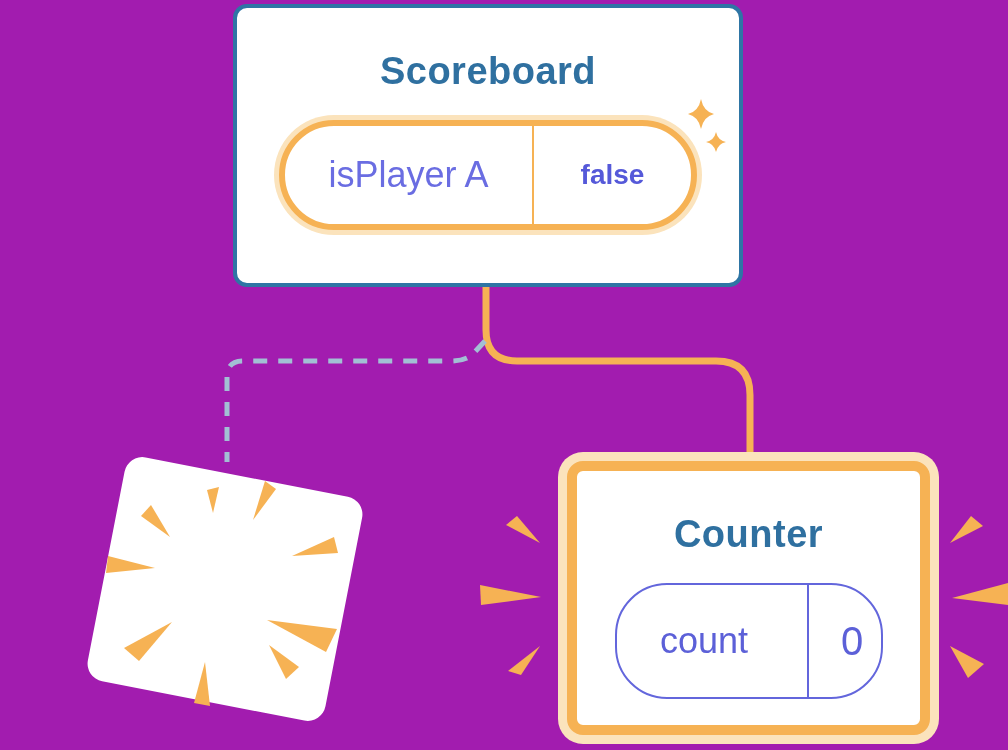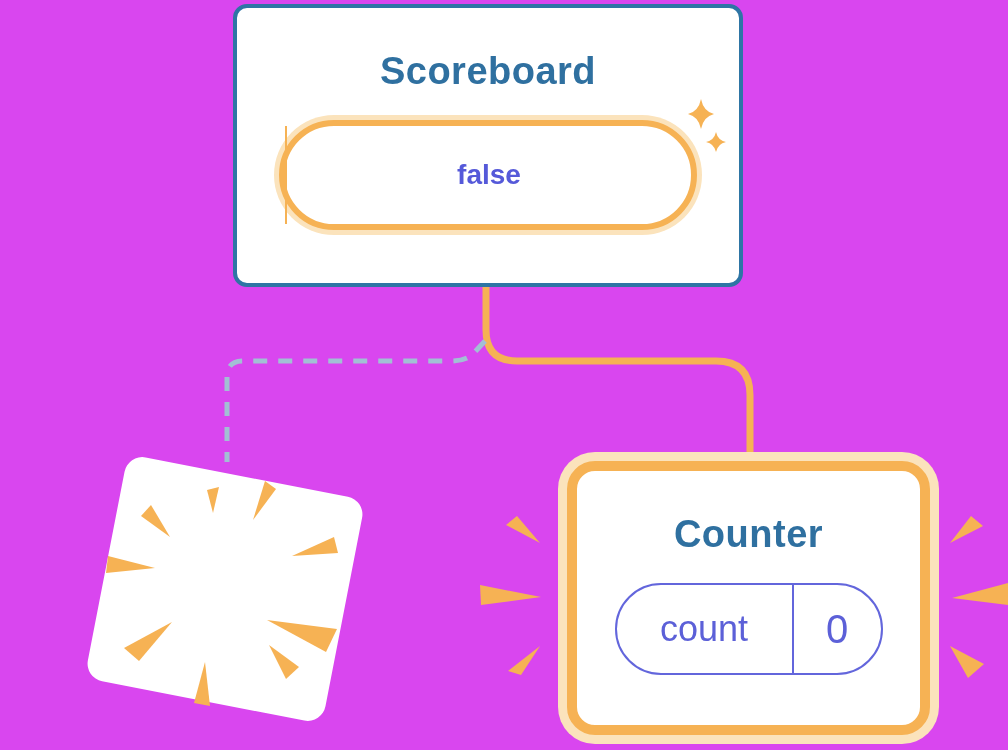--- a/index.html
+++ b/index.html
@@ -1,20 +1,20 @@
 <!DOCTYPE html>
 <html><head>
 <meta charset="utf-8">
 <style>
   html, body { margin: 0; padding: 0; background: #496A72; }
   .canvas {
     position: relative;
     width: 1008px;
     height: 750px;
-    background: #d946ef;
+    background: #a21caf;
     overflow: hidden;
     font-family: "Liberation Sans", sans-serif;
   }
   svg.layer { position: absolute; left: 0; top: 0; width: 1008px; height: 750px; }
   .layer.base { z-index: 1; }
   .layer.overlay { z-index: 3; pointer-events: none; }
 
   .card {
     position: absolute;
     background: #FFFFFF;
@@ -37,43 +37,44 @@
     width: 510px; height: 283px;
     border: 4px solid #2E75A5;
     border-radius: 14px;
   }
   .scoreboard .card-title { margin-top: 44px; }
 
   .counter {
     left: 567px; top: 461px;
     width: 363px; height: 274px;
     border: 10px solid #F6B254;
-    border-radius: 28px;
+    border-radius: 16px;
     box-shadow: 0 0 0 9px #FBE3BC;
   }
   .counter .card-title { margin-top: 44px; }
 
   .pill {
     display: flex;
     align-items: stretch;
     background: #FFFFFF;
     box-sizing: border-box;
   }
   .scoreboard .pill {
     margin-top: 30px;
     width: 418px; height: 110px;
     border: 6px solid #F6B254;
     border-radius: 60px;
     box-shadow: 0 0 0 5px #FBE3BC;
   }
   .counter .pill {
     margin-top: 30px;
-    width: 268px; height: 92px;
+    width: 268px; height: 116px;
     border: 2px solid #6366DC;
     border-radius: 52px;
+    gap: 15px;
   }
 
   .pill-name, .pill-value {
     display: flex;
     align-items: center;
     justify-content: center;
   }
   .scoreboard .pill-name  { flex: 0 0 247px; font-size: 36px; color: #6A6DE2; }
   .scoreboard .pill-divider { width: 2px; background: #F6B254; }
   .scoreboard .pill-value { flex: 1; font-size: 28px; font-weight: 700; color: #5559D9; }
@@ -117,20 +118,21 @@
     <g fill="#F6B254">
       <polygon points="983,526 971,516 950,543"></polygon>
       <polygon points="952,598 1008,583 1008,605"></polygon>
       <polygon points="950,646 984,664 968,678"></polygon>
     </g>
   </svg>
 
   <div class="card scoreboard">
     <div class="card-title">Scoreboard</div>
     <div class="pill">
+      <div class="pill-name">isPlayer A</div>
       <div class="pill-divider"></div>
       <div class="pill-value">false</div>
     </div>
   </div>
 
   <div class="card counter">
     <div class="card-title">Counter</div>
     <div class="pill">
       <div class="pill-name">count</div>
       <div class="pill-divider"></div>

